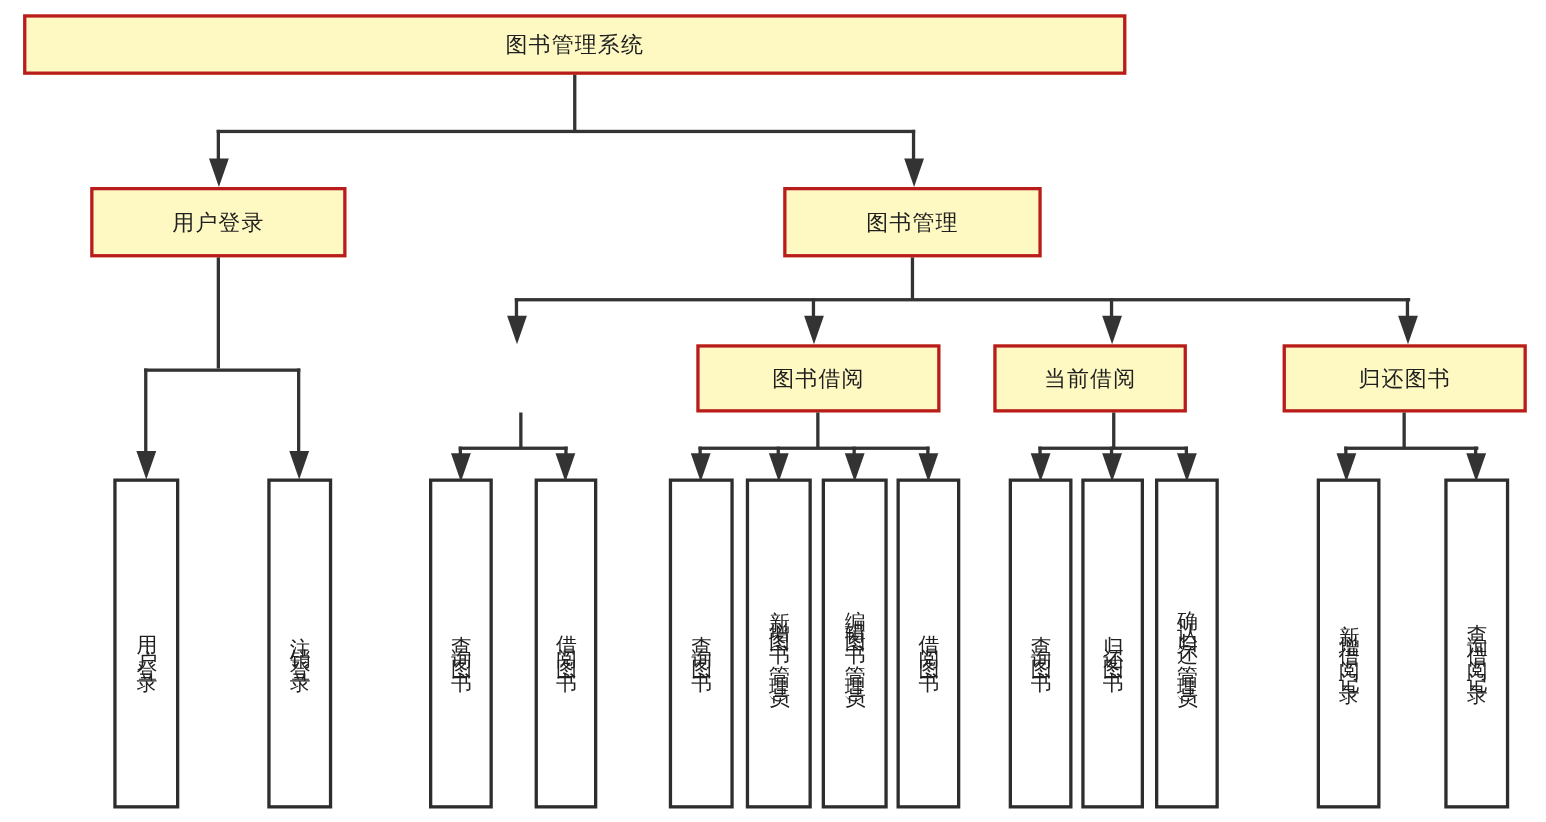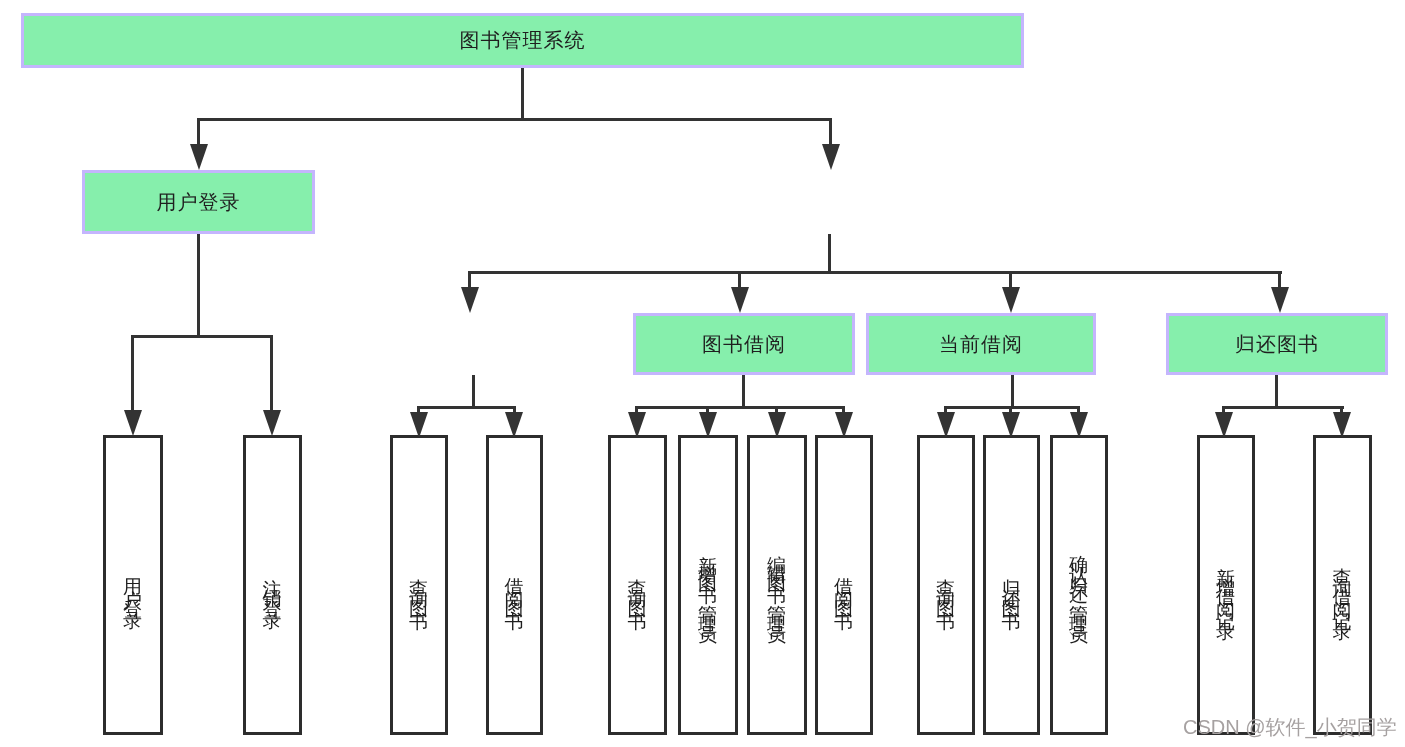--- a/index.html
+++ b/index.html
@@ -1,22 +1,22 @@
 <!DOCTYPE html>
 <html><head>
 <meta charset="utf-8">
 <style>
   html,body{margin:0;padding:0;background:#ffffff;}
   #canvas{
     position:relative;width:1405px;height:747px;background:#ffffff;overflow:hidden;
     font-family:"Liberation Sans","DejaVu Sans",sans-serif;color:#1f1f1f;
   }
   .box{
-    position:absolute;box-sizing:border-box;background:#86efac;
-    border:3px solid #c4b5fd;display:flex;align-items:center;justify-content:center;
+    position:absolute;box-sizing:border-box;background:#fef9c3;
+    border:3px solid #b91c1c;display:flex;align-items:center;justify-content:center;
     font-size:20px;letter-spacing:1px;white-space:nowrap;
   }
   .leaf{
     position:absolute;box-sizing:border-box;background:#ffffff;
     border:3px solid #2d2d2d;display:flex;align-items:center;justify-content:center;
     writing-mode:vertical-rl;text-orientation:mixed;
     font-size:19px;letter-spacing:11px;line-height:1;
   }
   .vline,.hline{position:absolute;background:#333333;}
   .vline{width:3px;}
@@ -33,25 +33,26 @@
 </style>
 </head>
 <body>
 
 <div id="canvas">
 
   <div class="box" style="left:21px;top:13px;width:1003px;height:55px;">图书管理系统</div>
 
   <div class="box" style="left:82px;top:170px;width:233px;height:64px;">用户登录</div>
 
+  <div class="box" style="left:712px;top:170px;width:235px;height:64px;">图书管理</div>
 
 
   <div class="box" style="left:633px;top:313px;width:222px;height:62px;">图书借阅</div>
 
-  <div class="box" style="left:866px;top:313px;width:230px;height:62px;">当前借阅</div>
+  <div class="box" style="left:903px;top:313px;width:176px;height:62px;">当前借阅</div>
 
   <div class="box" style="left:1166px;top:313px;width:222px;height:62px;">归还图书</div>
 
   <div class="leaf" style="left:103px;top:435px;width:60px;height:300px;">用户登录</div>
 
   <div class="leaf" style="left:243px;top:435px;width:59px;height:300px;">注销登录</div>
 
   <div class="leaf" style="left:390px;top:435px;width:58px;height:300px;">查询图书</div>
 
   <div class="leaf" style="left:486px;top:435px;width:57px;height:300px;">借阅图书</div>
@@ -126,15 +127,14 @@
   <div class="vline" style="left:1077px;top:406px;height:12px;"></div>
   <div class="arr" style="left:1070px;top:412px;"></div>
 
   <div class="vline" style="left:1275px;top:375px;height:33px;"></div>
   <div class="hline" style="left:1222px;top:406px;width:122px;"></div>
   <div class="vline" style="left:1222px;top:406px;height:12px;"></div>
   <div class="arr" style="left:1215px;top:412px;"></div>
   <div class="vline" style="left:1340px;top:406px;height:12px;"></div>
   <div class="arr" style="left:1333px;top:412px;"></div>
 
-  <div class="watermark">CSDN @软件_小贺同学</div>
 
 </div>
 
 </body></html>

